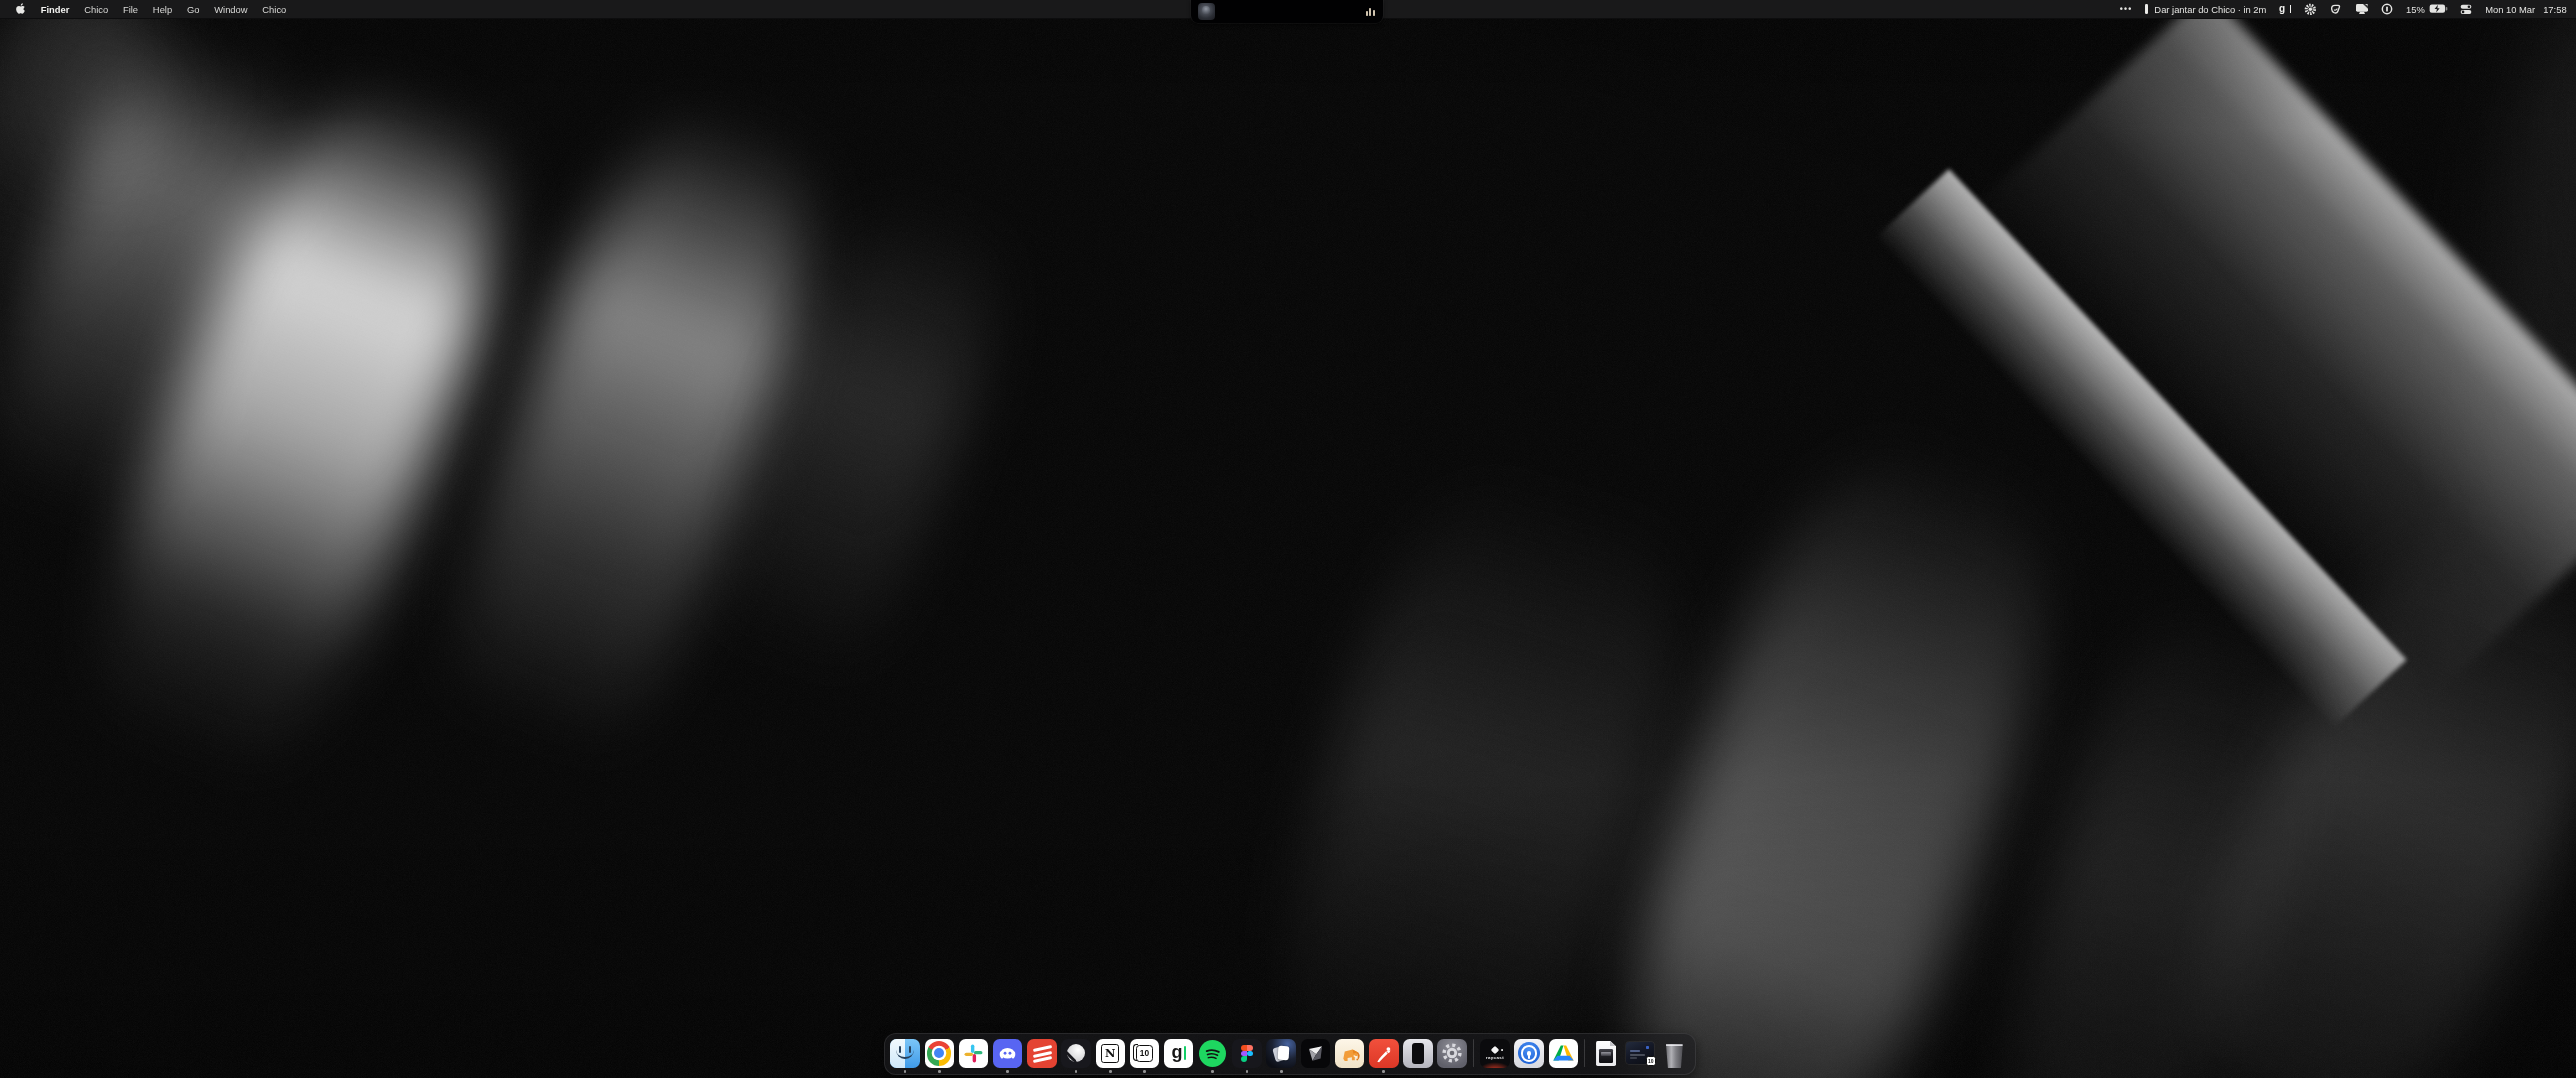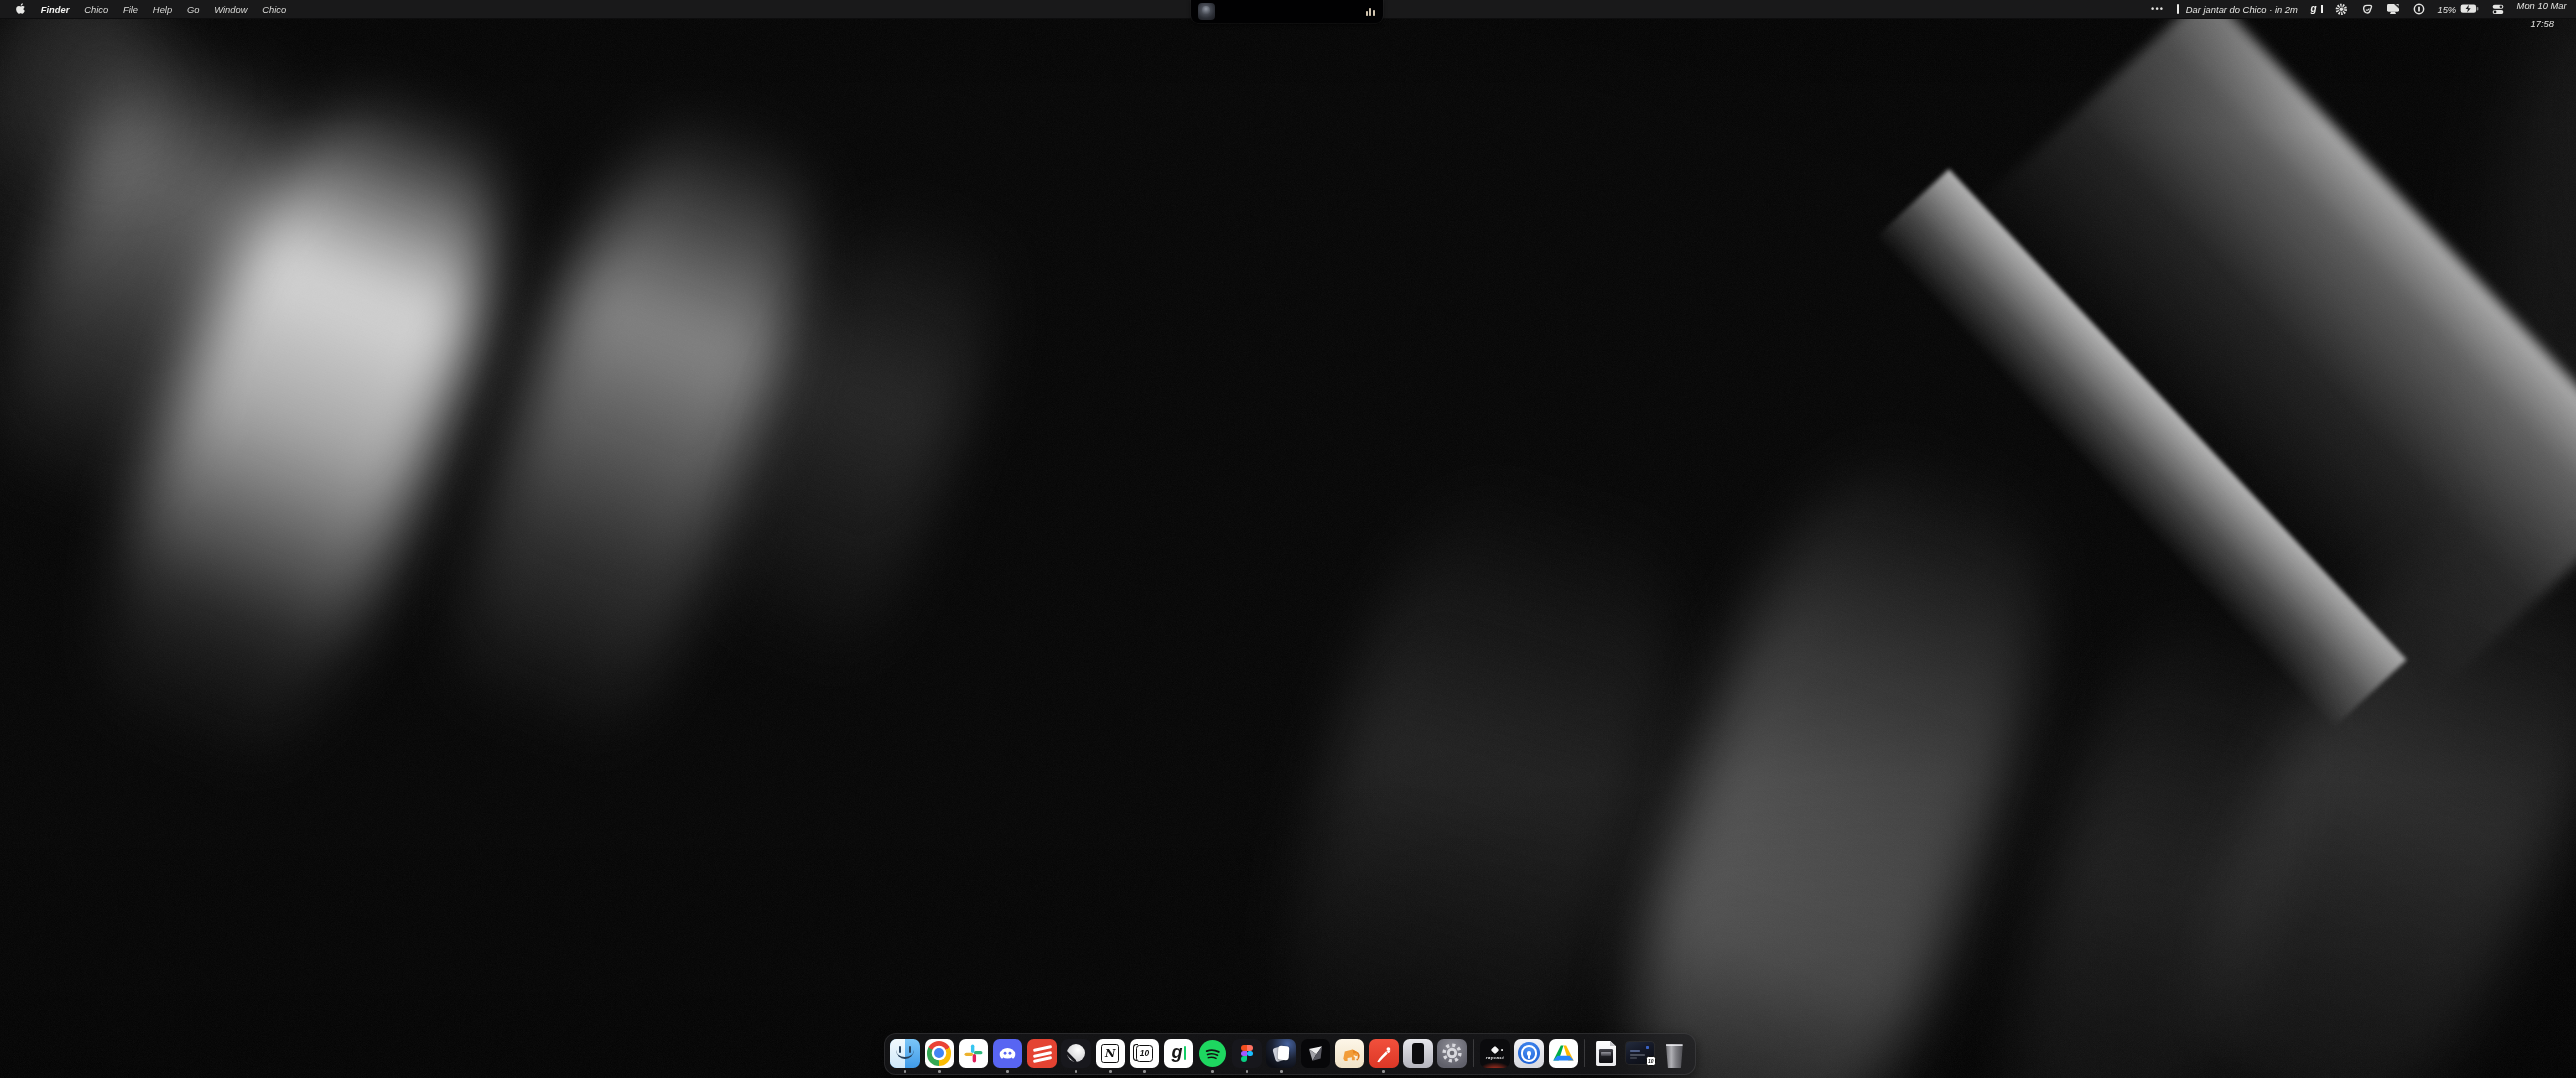--- a/index.html
+++ b/index.html
@@ -1,18 +1,18 @@
 <!DOCTYPE html>
 <html style="font-size:10.7px"><head>
 <meta charset="utf-8">
 <style>
   * { margin:0; padding:0; box-sizing:border-box; }
   html,body { width:2576px; height:1078px; overflow:hidden; background:#060606;
     font-family:"Liberation Sans", sans-serif; }
-  #desktop { position:relative; width:2576px; height:1078px; overflow:hidden; background:#050505;font-style:italic; }
+  #desktop { position:relative; width:2576px; height:1078px; overflow:hidden; background:#050505; }
 
   
   .wall { position:absolute; inset:0; z-index:0; }
   .st { position:absolute; filter:blur(28px); border-radius:38%; }
   .st1 { left:40px; top:20px; width:201px; height:523px; transform:rotate(21deg);
     background:linear-gradient(to bottom, transparent 2%, rgba(190,190,190,.5) 30%, rgba(120,120,120,.35) 62%, transparent 94%); }
   .st2 { left:174px; top:74px; width:255px; height:718px; transform:rotate(21deg);
     background:linear-gradient(to bottom, transparent 1%, rgba(236,236,236,.92) 28%, rgba(205,205,205,.8) 50%, rgba(90,90,90,.3) 78%, transparent 97%); }
   .st3 { left:517px; top:101px; width:228px; height:691px; transform:rotate(20deg);
     background:linear-gradient(to bottom, transparent 1%, rgba(205,205,205,.65) 32%, rgba(120,120,120,.35) 66%, transparent 93%); }
@@ -50,21 +50,21 @@
   .mb-left { display:flex; align-items:center; height:100%; padding-left:8px; }
   .mb-item { padding:0 7.4px; height:100%; display:flex; align-items:center; white-space:nowrap; }
   .mb-item.apple { padding:0 8px; }
   .mb-item.appname { font-weight:bold; color:#f3f3f1; }
   .mb-right { display:flex; align-items:center; height:100%; padding-right:9.4px; gap:12.7px; }
   .mb-status { display:flex; align-items:center; gap:4px; height:100%; white-space:nowrap; color:#e4e4e2; }
   .dots-overflow { letter-spacing:1.3px; font-size:8.7px; font-weight:bold; }
   .rbar { display:inline-block; width:2.3px; height:9.4px; border-radius:1.3px; background:#ececea; margin-right:2.7px; }
   .gword { font-weight:bold; font-size:10px; color:#f0f0ee; line-height:1; }
   .gcur { display:inline-block; width:1.3px; height:8.7px; background:#f0f0ee; margin-left:0.7px; }
-  .clock { gap:6.7px;flex-direction:column; }
+  .clock { gap:6.7px; }
   .clock .t { margin-left:1.3px; }
 
   
   .notchwidget { position:absolute; left:1191px; top:0; width:192px; height:23px; z-index:11;
     background:#010102; border-radius:0 0 7.4px 7.4px;
     box-shadow:0 0 0 0.7px rgba(255,255,255,.055), 0 1.3px 4px rgba(0,0,0,.6);
     display:flex; align-items:center; justify-content:space-between; padding:0 8px 0 6.7px; }
   .artwork { width:17px; height:17px; border-radius:4px; overflow:hidden; position:relative;
     background:radial-gradient(circle at 45% 38%, #70757f 0%, #4a4e57 30%, #2c2f36 62%, #191a1f 100%); }
   .artwork::after { content:""; position:absolute; left:4.7px; top:2.7px; width:7.4px; height:8.7px; border-radius:50% 50% 40% 40%;

